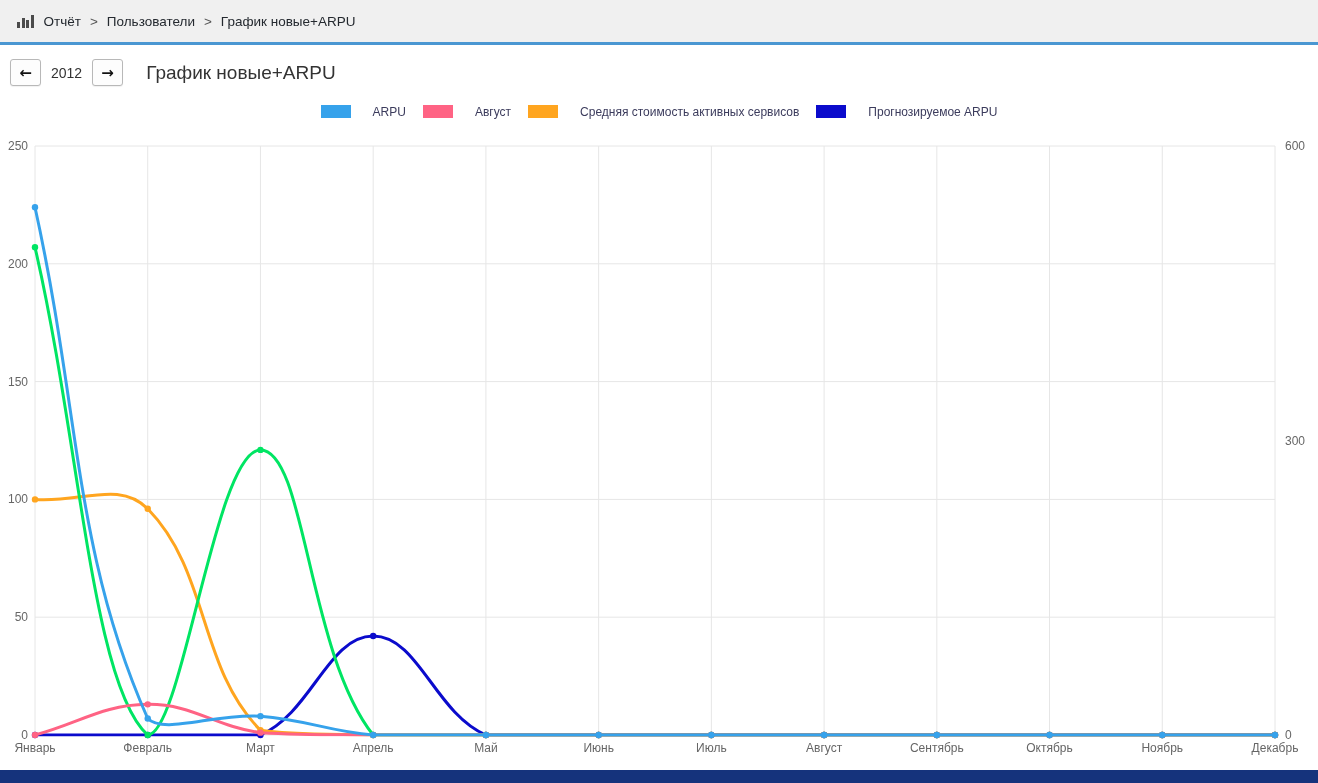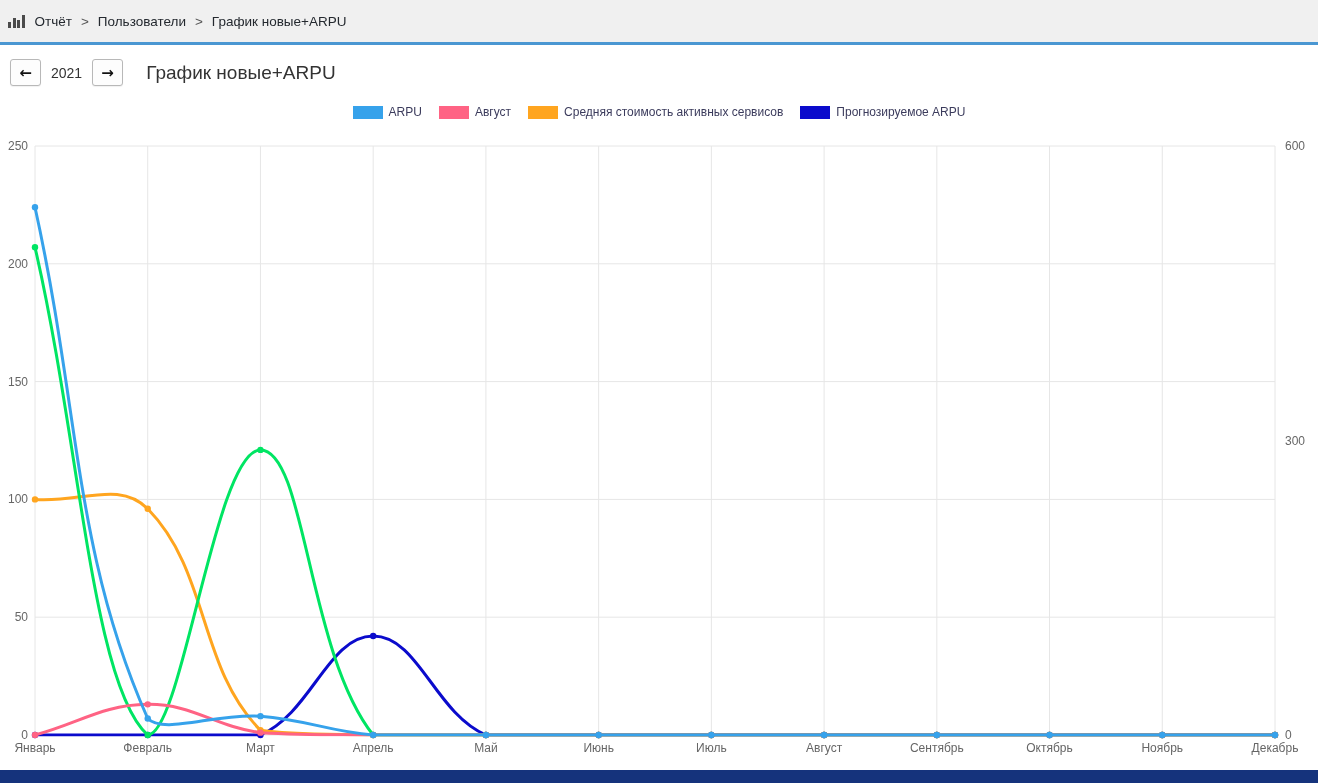--- a/index.html
+++ b/index.html
@@ -11,21 +11,21 @@
     position:relative;
     overflow:hidden;
   }
 
   
   .breadcrumb-bar {
     height:45px;
     background:#f0f0f0;
     border-bottom:3px solid #4a97d2;
     display:flex; align-items:center;
-    padding:0 8px;
+    padding:0 17px;
     gap:7px;
     font-size:13.5px;
     color:#24292f;
   }
   .crumb { color:#24292f; cursor:pointer; }
   .crumb.current { cursor:default; }
   .crumb-sep { color:#555; margin:0 2px; }
   .bc-icon { display:flex; align-items:flex-end; gap:1.5px; height:13px; margin-right:3px; }
   .bc-icon i { display:block; width:3px; background:#4b4b4b; }
   .bc-icon i:nth-child(1){height:6px;} .bc-icon i:nth-child(2){height:10px;} .bc-icon i:nth-child(3){height:8px;} .bc-icon i:nth-child(4){height:13px;}
@@ -48,21 +48,21 @@
     font-family:"DejaVu Sans", sans-serif;
   }
   .year { font-size:14px; color:#333; margin:0 1px; }
   .page-title { font-size:19px; color:#333; margin-left:14px; font-weight:400; }
 
   
   .legend {
     display:flex; justify-content:center; align-items:center;
     gap:17px; height:16px; margin-top:6px;
   }
-  .legend-item { display:flex; align-items:center; gap:6px; cursor:pointer; }
+  .legend-item { display:flex; gap:22px; cursor:pointer; }
   .swatch { width:30px; height:13px; display:inline-block; }
   .legend-label { font-size:12px; color:#3b3b5c; }
 
   
   #chart-svg { display:block; margin-top:2px; }
   #chart-svg text.tick {
     font-size:12px; fill:#666;
     font-family:"Liberation Sans", sans-serif;
   }
 
@@ -85,21 +85,21 @@
     </span>
   <span class="crumb">Отчёт</span>
   <span class="crumb-sep">&gt;</span>
   <span class="crumb">Пользователи</span>
   <span class="crumb-sep">&gt;</span>
   <span class="crumb current">График новые+ARPU</span>
 </div>
 
 <div class="toolbar">
   <button class="nav-btn">←</button>
-  <span class="year">2021</span>
+  <span class="year">2012</span>
   <button class="nav-btn">→</button>
   <span class="page-title">График новые+ARPU</span>
 </div>
 
 <div class="legend" id="legend">
     <div class="legend-item">
       <span class="swatch" style="background: rgb(54, 162, 235);"></span>
       <span class="legend-label">ARPU</span>
     </div>
     <div class="legend-item">

